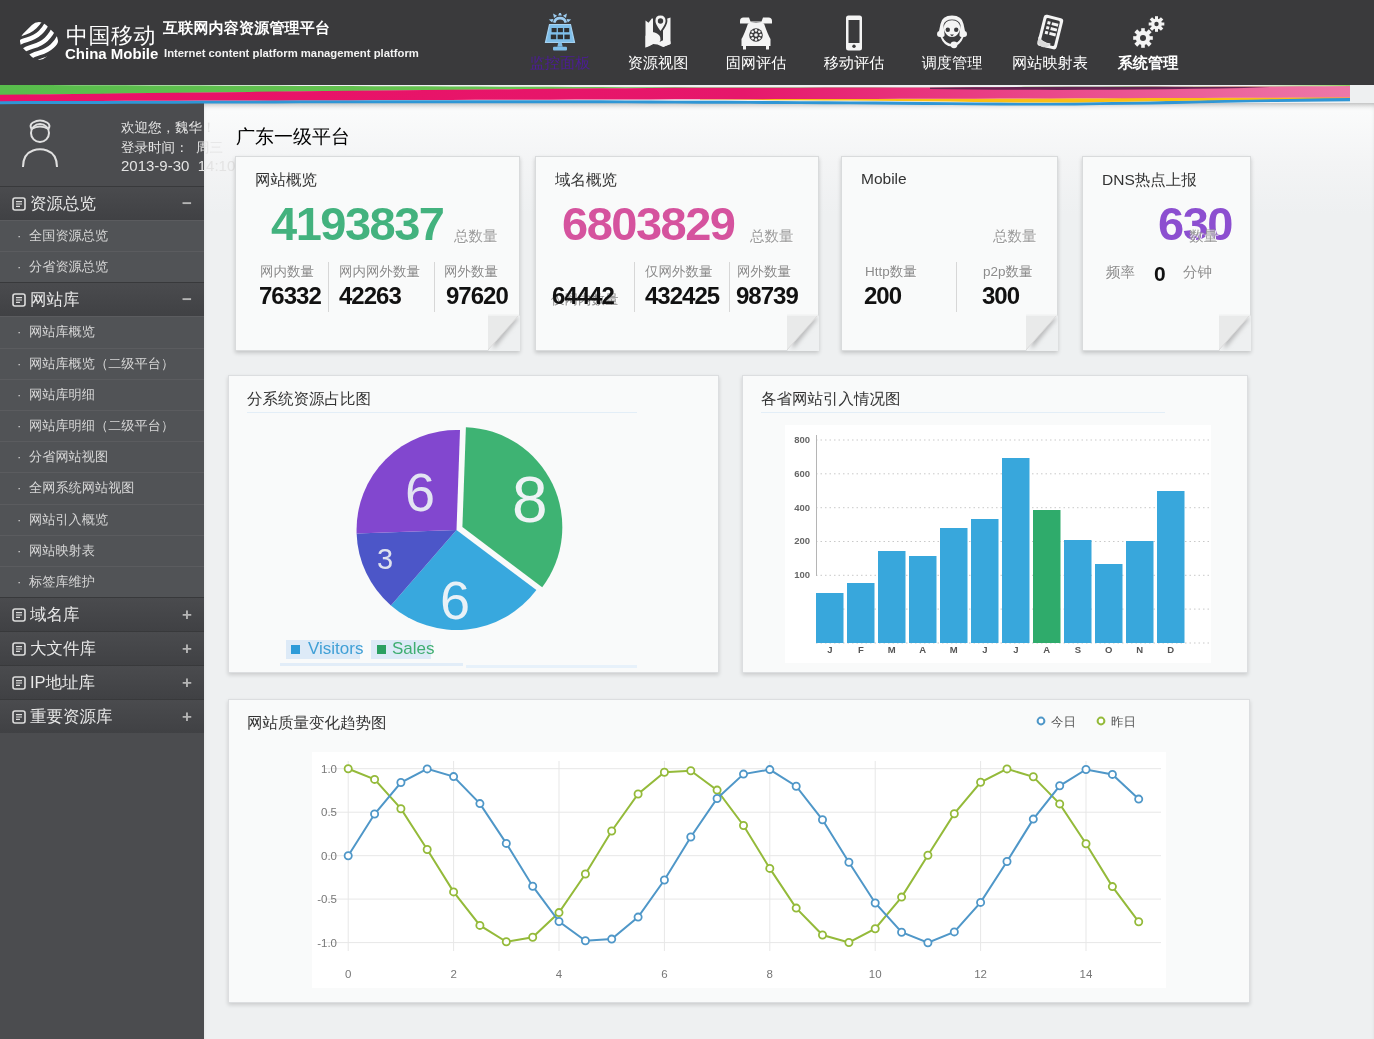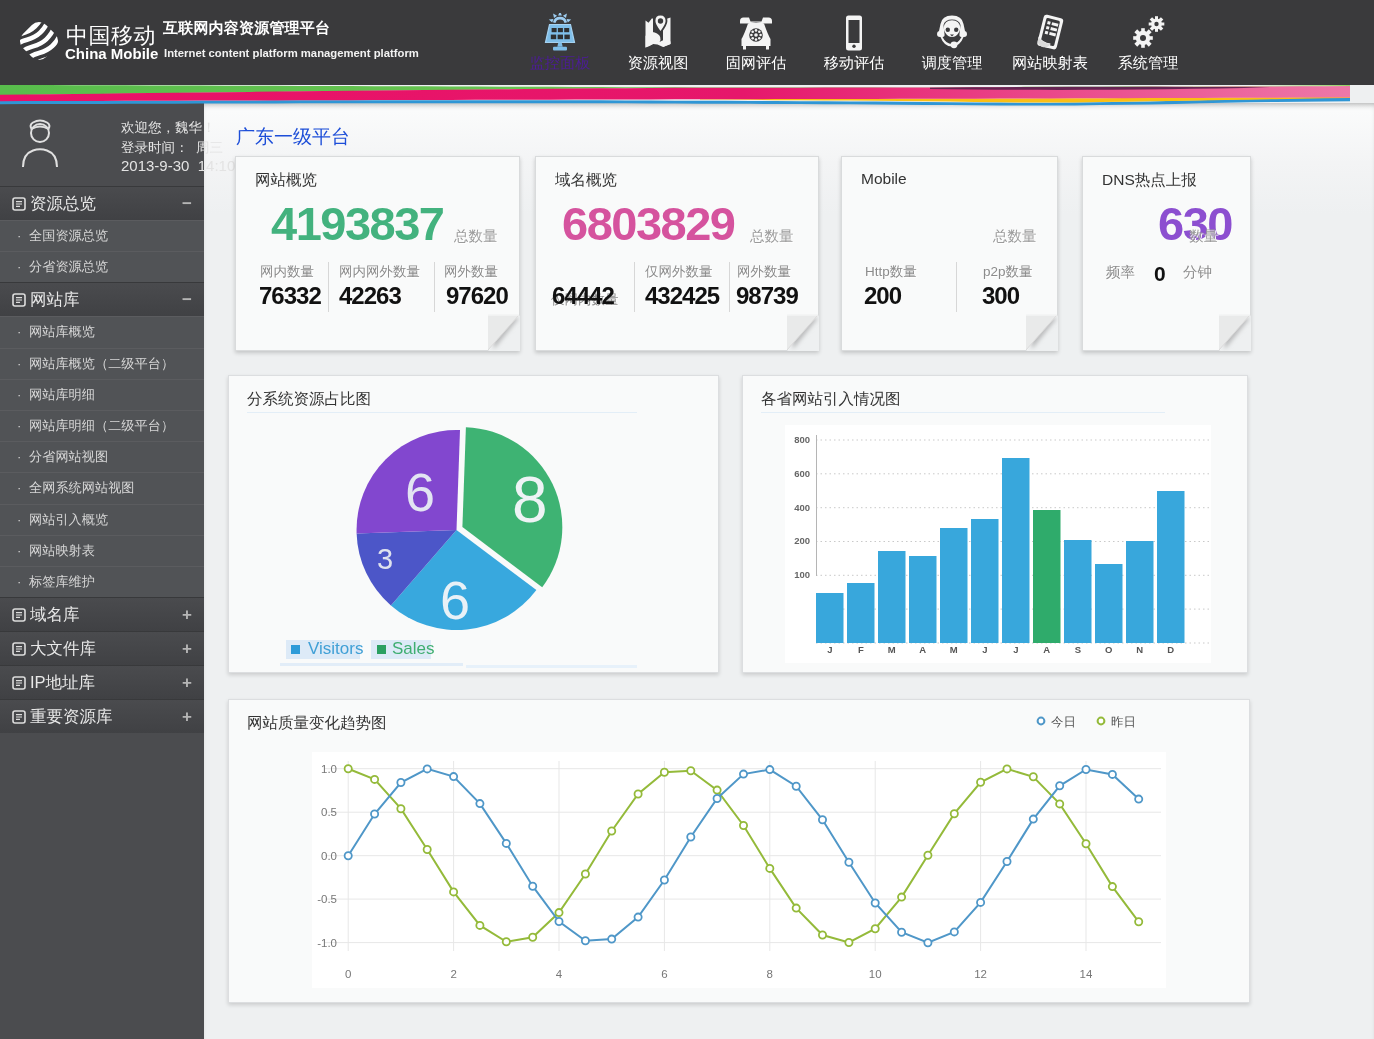--- a/index.html
+++ b/index.html
@@ -32,21 +32,21 @@
   border-top:1px solid #38393b; color:#e8e8e8; font-size:16.5px; line-height:33px; }
 .mh .mtxt { position:absolute; left:30px; top:0; }
 .mh .pm { position:absolute; right:12px; top:0; color:#b5b5b5; font-size:17px; font-weight:bold;}
 .mh svg { position:absolute; left:12px; top:10px; }
 .mi { position:relative; width:204px; height:31.2px; background:#515356; border-top:1px solid #5b5c5f;
   color:#d6d6d6; font-size:13.2px; line-height:30px; }
 .mi .mtxt { position:absolute; left:29px; top:0;}
 .mi .dot { position:absolute; left:17px; top:0; color:#cfcfcf; }
 
 
-#ptitle { position:absolute; left:236px; top:124px; font-size:19px; color:#1d4ed8; }
+#ptitle { position:absolute; left:236px; top:124px; font-size:19px; color:#000000; }
 .card { position:absolute; top:156px; height:195px; background:#f9fafa; border:1px solid #d9dbdc;
   box-shadow:0 2px 4px rgba(0,0,0,0.18); }
 .card .ctitle { position:absolute; left:19px; top:13px; font-size:15.5px; color:#333; }
 .bignum { position:absolute; top:42px; font-size:47px; font-weight:bold; letter-spacing:-1.5px; line-height:49px;}
 .blbl { position:absolute; top:70px; font-size:14.5px; color:#9a9a9a; text-shadow:1px 1px 0 #fff; }
 .col-lbl { position:absolute; top:106px; font-size:13.5px; color:#8b8b8b; text-shadow:1px 1px 0 #fff; white-space:nowrap;}
 .col-val { position:absolute; top:125px; font-size:24px; font-weight:bold; letter-spacing:-1px; color:#111; white-space:nowrap;}
 .vsep { position:absolute; top:105px; height:50px; width:1px; background:#d7d7d7; }
 .fold { position:absolute; right:-1px; bottom:-1px; width:32px; height:37px; }
 
@@ -207,21 +207,21 @@
           <rect x="18.5" y="14" width="6.5" height="3"></rect>
         <rect x="14" y="19" width="3" height="3"></rect>
           <rect x="18.5" y="19" width="6.5" height="3"></rect>
       </g>
       <path d="M9,26 Q14,31 22,30 L22,35 L12,35 Q9,33 9,29 Z" fill="#f4f4f4"></path>
       <path d="M9,27 Q15,32 22,30.5 Q21,35 15,35.5 Q9,35 9,29 Z" fill="#d9d9d9"></path>
     </g>
   </svg>
   <div class="lbl">网站映射表</div>
 </div>
-<div class="nav" style="left:1099px;">
+<div class="nav" style="left:1099px;font-weight:bold;">
   <svg width="38" height="40" viewBox="0 0 38 40">
     <g fill="#f4f4f4">
       <g id="gearbig">
         <circle cx="14" cy="25" r="7.2"></circle>
         <g>
           <rect x="12.2" y="15.2" width="3.6" height="4.5"></rect>
           <rect x="12.2" y="30.3" width="3.6" height="4.5"></rect>
           <rect x="4.2" y="23.2" width="4.5" height="3.6"></rect>
           <rect x="19.3" y="23.2" width="4.5" height="3.6"></rect>
           <rect x="6.2" y="17.2" width="4" height="4" transform="rotate(45 8.2 19.2)"></rect>

